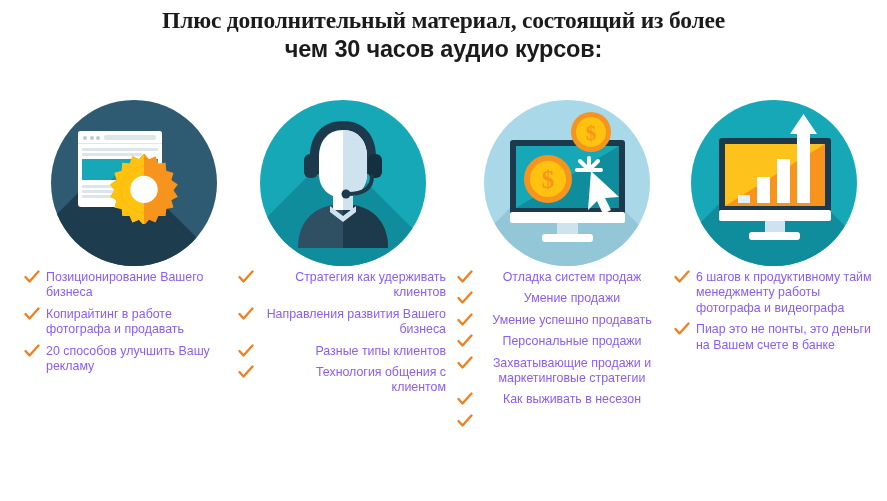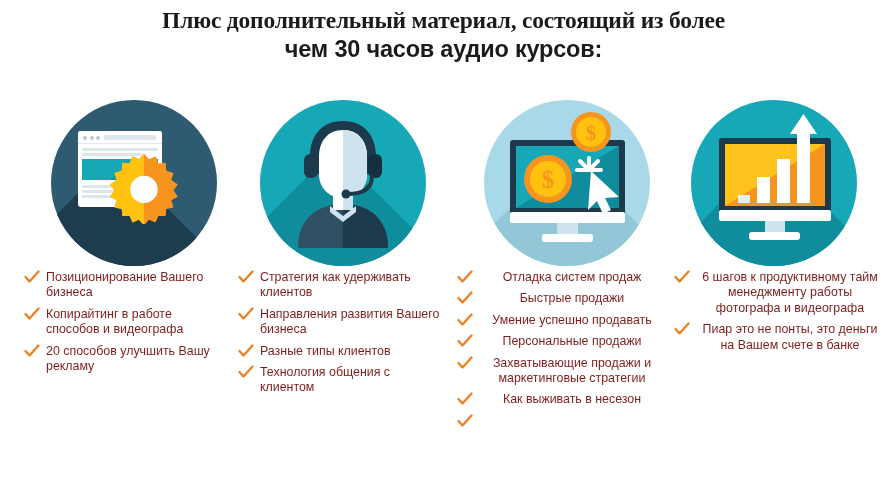--- a/index.html
+++ b/index.html
@@ -84,29 +84,29 @@
   
   .mon3{position:absolute;left:0;top:0;width:166px;height:166px;}
 
   
   .mon4{position:absolute;left:0;top:0;width:166px;height:166px;}
 
   
   .lists{position:absolute;left:0;top:270px;width:887px;}
   .col{position:absolute;top:0;}
   .col1{left:22px;width:205px;}
-  .col2{left:236px;width:210px;}
+  .col2{left:236px;width:210px;text-align:right;}
   .col3{left:455px;width:210px;text-align:center;}
-  .col4{left:672px;width:212px;text-align:center;}
+  .col4{left:672px;width:212px;}
 
   .li{
     position:relative;
     padding-left:24px;
     margin-bottom:6px;
-    color:#7f1d1d;
+    color:#8b5cf6;
     font-size:12.4px;
     line-height:15.4px;
   }
   .li .chk{
     position:absolute;left:2px;top:0px;width:16px;height:14px;
   }
   .li .chk svg{display:block;}
   .li .txt{display:block;}
 </style>
 </head>
@@ -258,21 +258,21 @@
             </svg>
           </span>
         <span class="txt">Позиционирование Вашего бизнеса</span>
       </div>
       <div class="li">
         <span class="chk">
             <svg width="16" height="14" viewBox="0 0 16 14">
               <path d="M1.5 7 L5.5 11.5 L14.5 1.5" stroke="#ef7f1f" stroke-width="2.3" fill="none" stroke-linecap="round" stroke-linejoin="round"></path>
             </svg>
           </span>
-        <span class="txt">Копирайтинг в работе способов и видеографа</span>
+        <span class="txt">Копирайтинг в работе фотографа и продавать</span>
       </div>
       <div class="li">
         <span class="chk">
             <svg width="16" height="14" viewBox="0 0 16 14">
               <path d="M1.5 7 L5.5 11.5 L14.5 1.5" stroke="#ef7f1f" stroke-width="2.3" fill="none" stroke-linecap="round" stroke-linejoin="round"></path>
             </svg>
           </span>
         <span class="txt">20 способов улучшить Вашу рекламу</span>
       </div>
     </div>
@@ -320,21 +320,21 @@
             </svg>
           </span>
         <span class="txt">Отладка систем продаж</span>
       </div>
       <div class="li">
         <span class="chk">
             <svg width="16" height="14" viewBox="0 0 16 14">
               <path d="M1.5 7 L5.5 11.5 L14.5 1.5" stroke="#ef7f1f" stroke-width="2.3" fill="none" stroke-linecap="round" stroke-linejoin="round"></path>
             </svg>
           </span>
-        <span class="txt">Быстрые продажи</span>
+        <span class="txt">Умение продажи</span>
       </div>
       <div class="li">
         <span class="chk">
             <svg width="16" height="14" viewBox="0 0 16 14">
               <path d="M1.5 7 L5.5 11.5 L14.5 1.5" stroke="#ef7f1f" stroke-width="2.3" fill="none" stroke-linecap="round" stroke-linejoin="round"></path>
             </svg>
           </span>
         <span class="txt">Умение успешно продавать</span>
       </div>
       <div class="li">

